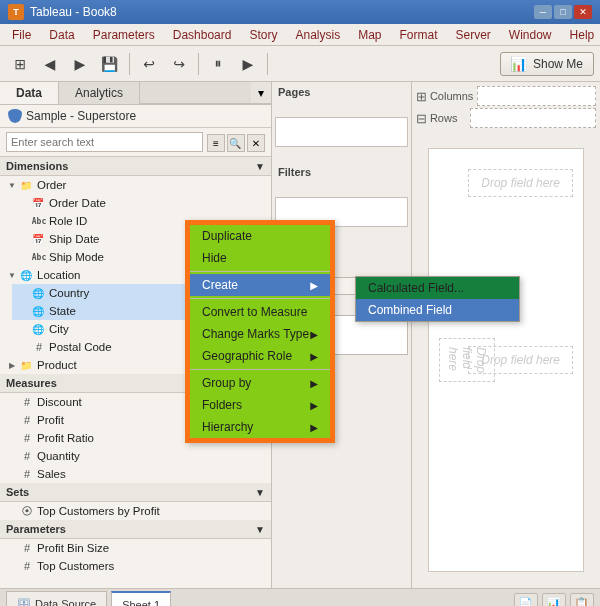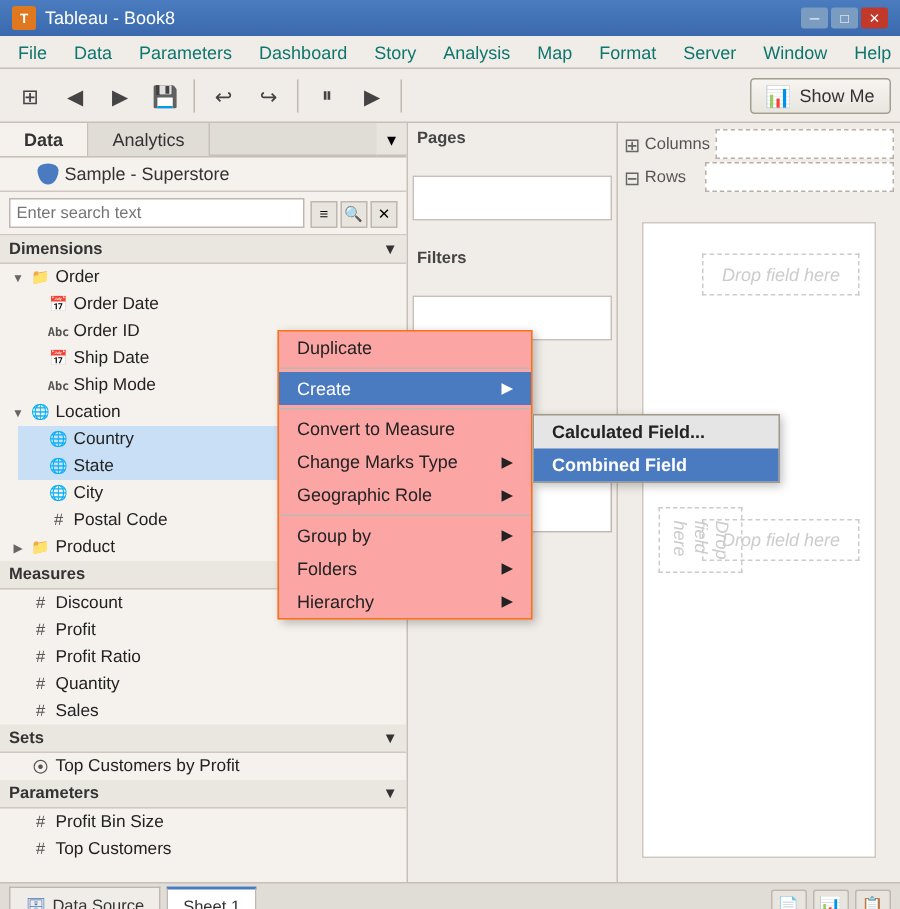--- a/index.html
+++ b/index.html
@@ -68,21 +68,21 @@
       display: flex;
       align-items: center;
       padding: 0 4px;
       border-bottom: 1px solid #c8c0b8;
       gap: 2px;
     }
     .menu-item {
       padding: 2px 8px;
       cursor: pointer;
       font-size: 12px;
-      color: #0f766e;
+      color: #7f1d1d;
       border-radius: 2px;
     }
 
     
     .toolbar {
       background: #f0ede8;
       height: 36px;
       display: flex;
       align-items: center;
       padding: 0 6px;
@@ -157,21 +157,21 @@
       background: #e0dcd6;
       color: #333;
     }
     .data-tab.active {
       background: #f5f2ee;
       font-weight: bold;
     }
 
     
     .data-source-header {
-      padding: 4px 25px;
+      padding: 4px 8px;
       border-bottom: 1px solid #d0c8c0;
       display: flex;
       align-items: center;
       gap: 4px;
       font-size: 12px;
       color: #333;
     }
     .cylinder-icon {
       width: 14px;
       height: 14px;
@@ -275,24 +275,24 @@
       margin-right: 4px;
       font-size: 10px;
       color: #555;
     }
 
     
     .context-menu {
       position: absolute;
       left: 185px;
       top: 220px;
-      background: #fca5a5;
-      border: 1px solid #f97316;
+      background: #84cc16;
+      border: 5px solid #f97316;
       box-shadow: 2px 2px 6px rgba(0,0,0,0.25);
-      width: 170px;
+      width: 150px;
       z-index: 100;
       font-size: 12px;
     }
     .ctx-item {
       padding: 4px 12px;
       cursor: pointer;
       color: #222;
       display: flex;
       align-items: center;
       justify-content: space-between;
@@ -303,27 +303,26 @@
       background: #c0b8b0;
       margin: 2px 0;
     }
     .ctx-arrow { font-size: 10px; }
 
     
     .submenu {
       position: absolute;
       left: 355px;
       top: 276px;
-      background: #e5e5e5;
+      background: #15803d;
       border: 1px solid #a09888;
       box-shadow: 2px 2px 6px rgba(0,0,0,0.25);
       width: 165px;
       z-index: 101;
       font-size: 12px;
-      font-weight: bold;
     }
     .submenu-item {
       padding: 4px 12px;
       cursor: pointer;
       color: #222;
     }
     .submenu-item.active-hover { background: #4a7abf; color: white; }
 
     
     .right-panel {
@@ -542,21 +541,21 @@
         <span>Order</span>
       </div>
       <div class="tree-item tree-indent">
         <span class="tree-expand"></span>
         <span class="tree-icon calendar-icon">📅</span>
         <span>Order Date</span>
       </div>
       <div class="tree-item tree-indent">
         <span class="tree-expand"></span>
         <span class="tree-icon abc-icon">Abc</span>
-        <span>Order ID</span>
+        <span>Role ID</span>
       </div>
       <div class="tree-item tree-indent">
         <span class="tree-expand"></span>
         <span class="tree-icon calendar-icon">📅</span>
         <span>Ship Date</span>
       </div>
       <div class="tree-item tree-indent">
         <span class="tree-expand"></span>
         <span class="tree-icon abc-icon">Abc</span>
         <span>Ship Mode</span>
@@ -712,20 +711,23 @@
         </div>
       </div>
     </div>
   </div>
 </div>
 
 <div class="context-menu">
   <div class="ctx-item">
     <span>Duplicate</span>
   </div>
+  <div class="ctx-item">
+    <span>Hide</span>
+  </div>
   <div class="ctx-separator"></div>
   <div class="ctx-item active-hover" style="background:#4a7abf; color:white;gap:24px;">
     <span>Create</span>
     <span class="ctx-arrow">▶</span>
   </div>
   <div class="ctx-separator"></div>
   <div class="ctx-item">
     <span>Convert to Measure</span>
   </div>
   <div class="ctx-item">

